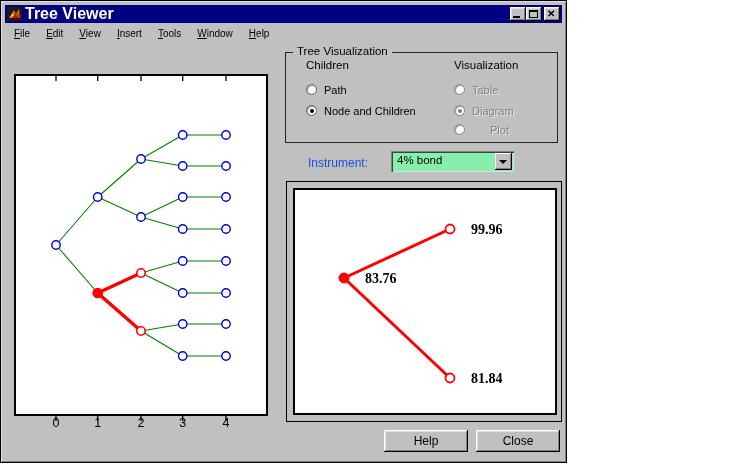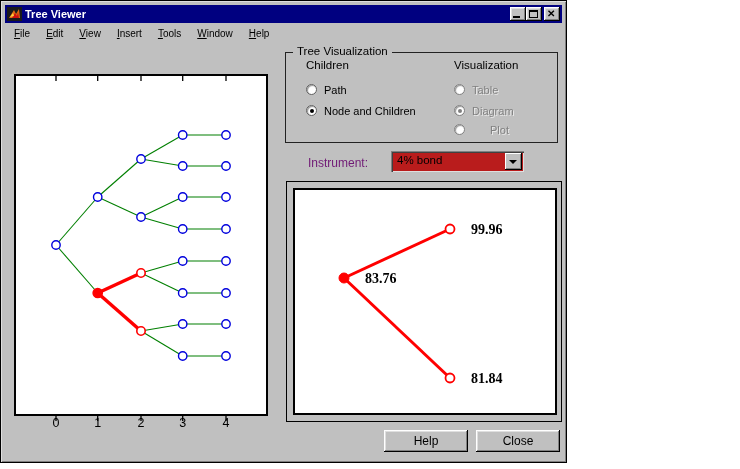--- a/index.html
+++ b/index.html
@@ -8,21 +8,21 @@
   .window {
     position:absolute; left:0; top:0; width:567px; height:463px;
     background:#c0c0c0; border:1px solid #000;
     box-shadow: inset 1px 1px 0 #dfdfdf, inset -1px -1px 0 #808080;
   }
   .titlebar {
     position:absolute; left:4px; top:4px; right:4px; height:18px;
     background:#000080; display:flex; align-items:center; padding:0 2px;
   }
   .titlebar .app-icon { width:15px; height:14px; margin-right:3px; flex:0 0 auto; }
-  .title-text { color:#fff; font-weight:bold; font-size:11px; line-height:18px; white-space:nowrap; }
+  .title-text { color:#fff; font-weight:bold; font-size:16px; line-height:18px; white-space:nowrap; }
   .win-btns { margin-left:auto; display:flex; }
   .wbtn {
     width:16px; height:14px; background:#c0c0c0; position:relative;
     box-shadow: inset -1px -1px 0 #000, inset 1px 1px 0 #fff, inset -2px -2px 0 #808080, inset 2px 2px 0 #dfdfdf;
     margin-left:0;
   }
   .wbtn.close { margin-left:2px; }
   .glyph-min { position:absolute; left:3px; bottom:3px; width:7px; height:2px; background:#000; }
   .glyph-max { position:absolute; left:3px; top:3px; width:9px; height:8px; border:1px solid #000; border-top-width:2px; }
   .glyph-close { position:absolute; left:3px; top:2px; font-size:10px; font-weight:bold; color:#000; line-height:10px; }
@@ -52,23 +52,23 @@
     width:11px; height:11px; border-radius:50%; background:#fff;
     border:1px solid #606060; position:relative; flex:0 0 auto;
     box-shadow: inset 1px 1px 1px rgba(128,128,128,.8);
   }
   .radio-circ.dis { border-color:#808080; }
   .radio-circ .dot { position:absolute; left:2.5px; top:2.5px; width:4px; height:4px; border-radius:50%; background:#000; }
   .radio-circ.dis .dot { background:#808080; }
   .radio-lab { margin-left:7px; font-size:11px; color:#000; white-space:nowrap; }
   .radio-lab.dis { color:#808080; text-shadow:1px 1px 0 #e8e8e8; }
 
-  .instr-label { position:absolute; left:307px; top:155px; font-size:12px; color:#701a75; }
+  .instr-label { position:absolute; left:307px; top:155px; font-size:12px; color:#1d4ed8; }
   .combo {
-    position:absolute; left:390px; top:150px; width:133px; height:21px; background:#b91c1c;
+    position:absolute; left:390px; top:150px; width:123px; height:21px; background:#86efac;
     box-shadow: inset 1px 1px 0 #808080, inset 2px 2px 0 #404040, inset -1px -1px 0 #dfdfdf;
   }
   .combo-value { position:absolute; left:6px; top:3px; font-size:11.5px; color:#000; }
   .combo-btn {
     position:absolute; right:2px; top:2px; bottom:2px; width:17px; background:#c0c0c0;
     box-shadow: inset -1px -1px 0 #000, inset 1px 1px 0 #fff, inset -2px -2px 0 #808080;
   }
   .combo-arrow {
     position:absolute; left:4px; top:7px; width:0; height:0;
     border-left:4px solid transparent; border-right:4px solid transparent; border-top:4px solid #000;

